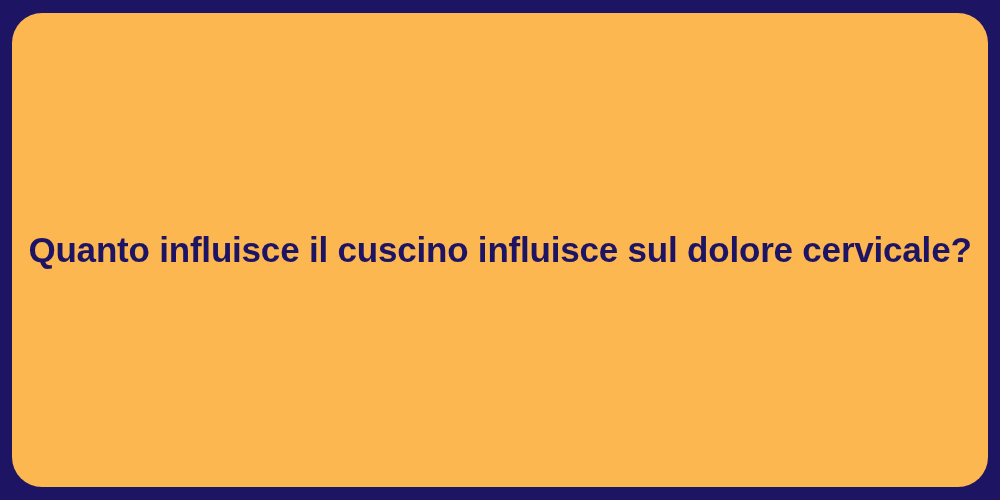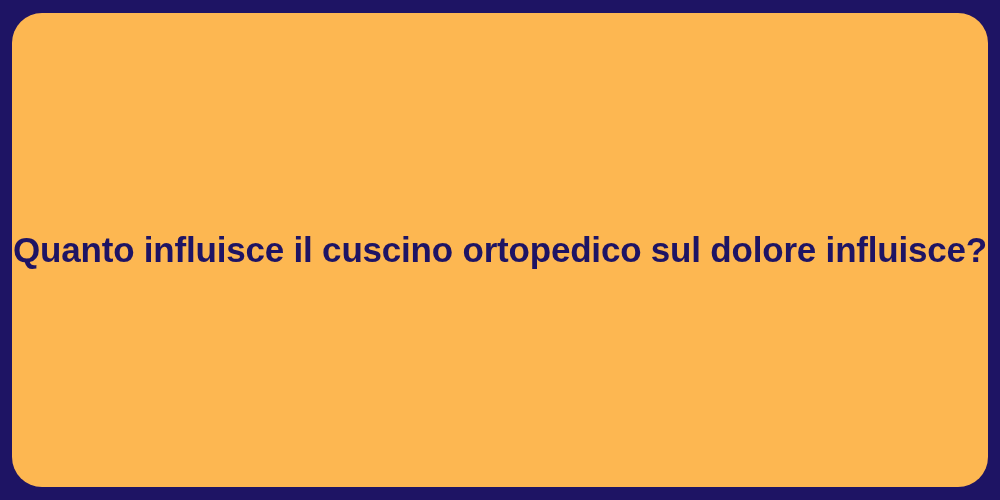--- a/index.html
+++ b/index.html
@@ -60,16 +60,16 @@
     text-align: center;
     white-space: nowrap;
   }
 </style>
 </head>
 <body>
 
 <div class="stage">
   <div class="card">
     <div class="card-inner">
-      <h1 class="headline">Quanto influisce il cuscino ortopedico sul dolore influisce?</h1>
+      <h1 class="headline">Quanto influisce il cuscino influisce sul dolore cervicale?</h1>
     </div>
   </div>
 </div>
 
 </body></html>

